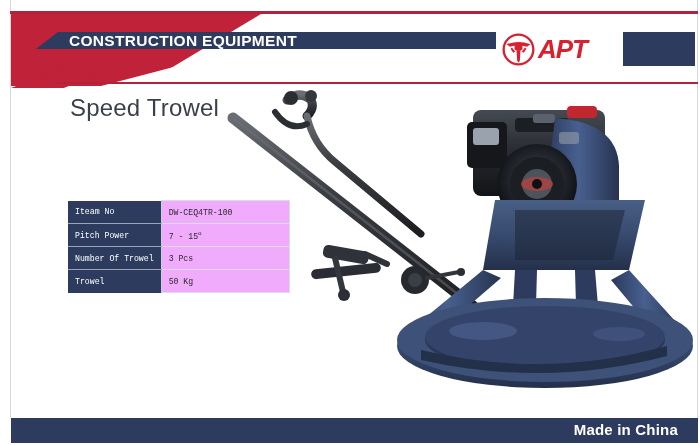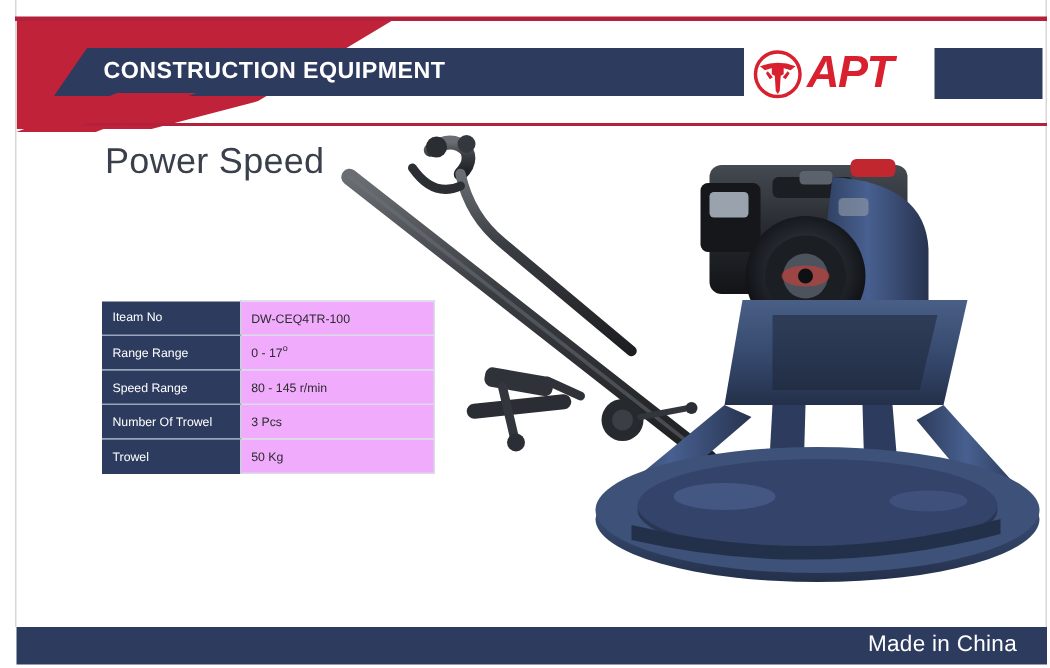--- a/index.html
+++ b/index.html
@@ -38,21 +38,21 @@
   }
   
   .red-band-notch {
     position:absolute; left:11px; top:14px; width:250px; height:72px;
     background:#ffffff;
     clip-path: polygon(100% 0, 100% 42%, 36% 100%, 100% 100%);
   }
 
   
   .header-bar {
-    position:absolute; left:36px; top:32px; width:460px; height:32px;
+    position:absolute; left:36px; top:32px; width:460px; height:17px;
     background:#2d3c5e;
     clip-path: polygon(22px 0, 100% 0, 100% 100%, 0 100%);
     display:flex; align-items:center;text-align:center;
   }
   .header-title {
     color:#ffffff;
     font-size:15.5px;
     font-weight:bold;
     letter-spacing:0.3px;
     margin-left:33px;
@@ -66,21 +66,21 @@
   }
 
   
   .logo {
     position:absolute; left:502px; top:31px; width:112px; height:36px;
     display:flex; align-items:center; gap:3px;
   }
   .logo-mark { width:33px; height:33px; flex:0 0 auto; }
   .logo-text {
     color:#d8202f;
-    font-size:30px;
+    font-size:26px;
     font-weight:bold;
     font-style:italic;
     letter-spacing:-1px;
     line-height:1;
     font-family:"Liberation Sans", sans-serif;
   }
 
   
   .rule-under {
     position:absolute; left:56px; top:82px; right:2px; height:2px;
@@ -106,20 +106,21 @@
     position:absolute; left:68px; top:200px;
     width:222px;
     border-collapse:collapse;
     font-size:8.2px;
   }
   .spec-table td {
     height:23px;
     padding:0 7px;
     vertical-align:middle;
     white-space:nowrap;
+    font-family:Liberation Mono, monospace;
   }
   .spec-label {
     background:#2d3c5e;
     color:#ffffff;
     width:92px;
     border-bottom:1px solid #9aa4bb;
     border-right:1px solid #c9cfdd;
   }
   .spec-table tr:last-child .spec-label { border-bottom:none; }
   .spec-value {
@@ -138,21 +139,21 @@
 
   
   .footer-bar {
     position:absolute; left:11px; top:418px; right:2px; height:25px;
     background:#2d3c5e;
   }
   .footer-text {
     position:absolute; right:22px; top:421px;
     color:#ffffff;
     font-size:15px;
-    font-weight:normal;
+    font-weight:bold;
     letter-spacing:0.2px;
     margin-left:48px;
   }
 </style>
 </head>
 <body>
 
 <div class="page">
 
   <div class="frame-left"></div>
@@ -176,21 +177,21 @@
       <path d="M44 52 L56 52 L54 84 L50 90 L46 84 Z" fill="#d8202f"></path>
       <path d="M30 44 L40 56 L34 60 L26 48 Z" fill="#d8202f"></path>
       <path d="M70 44 L60 56 L66 60 L74 48 Z" fill="#d8202f"></path>
     </svg>
     <span class="logo-text">APT</span>
   </div>
 
   <div class="red-wedge-bottom"></div>
   <div class="rule-under"></div>
 
-  <div class="product-title">Power Speed</div>
+  <div class="product-title">Speed Trowel</div>
 
   <svg class="product-art" viewBox="0 0 480 310">
     <defs>
       <linearGradient id="steelBlue" x1="0" y1="0" x2="0" y2="1">
         <stop offset="0%" stop-color="#4a5f86"></stop>
         <stop offset="55%" stop-color="#35486c"></stop>
         <stop offset="100%" stop-color="#24304a"></stop>
       </linearGradient>
       <linearGradient id="steelBlue2" x1="0" y1="0" x2="1" y2="0">
         <stop offset="0%" stop-color="#2b3a59"></stop>
@@ -282,26 +283,22 @@
     </g>
   </svg>
 
   <table class="spec-table">
     <tbody>
       <tr>
         <td class="spec-label">Iteam No</td>
         <td class="spec-value">DW-CEQ4TR-100</td>
       </tr>
       <tr>
-        <td class="spec-label">Range Range</td>
-        <td class="spec-value"><span>0 - 17</span><sup>o</sup></td>
-      </tr>
-      <tr>
-        <td class="spec-label">Speed Range</td>
-        <td class="spec-value">80 - 145 r/min</td>
+        <td class="spec-label">Pitch Power</td>
+        <td class="spec-value"><span>7 - 15</span><sup>o</sup></td>
       </tr>
       <tr>
         <td class="spec-label">Number Of Trowel</td>
         <td class="spec-value">3 Pcs</td>
       </tr>
       <tr>
         <td class="spec-label">Trowel</td>
         <td class="spec-value">50 Kg</td>
       </tr>
     </tbody>

